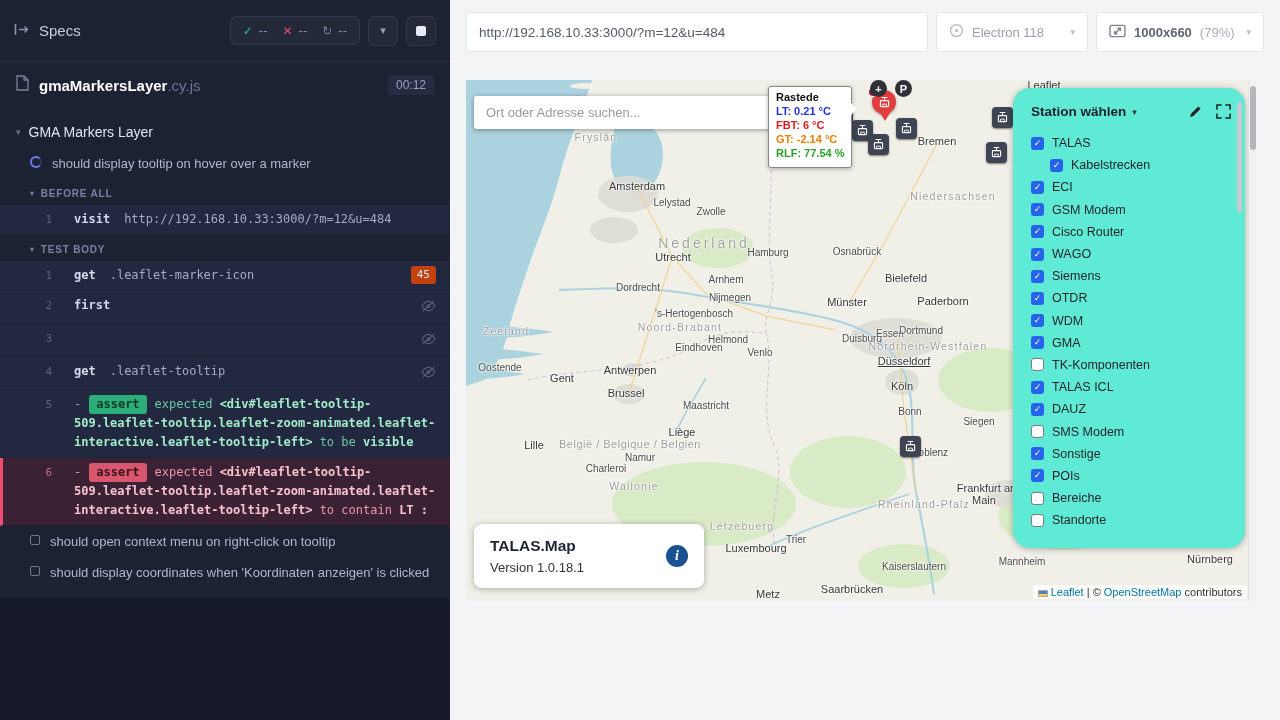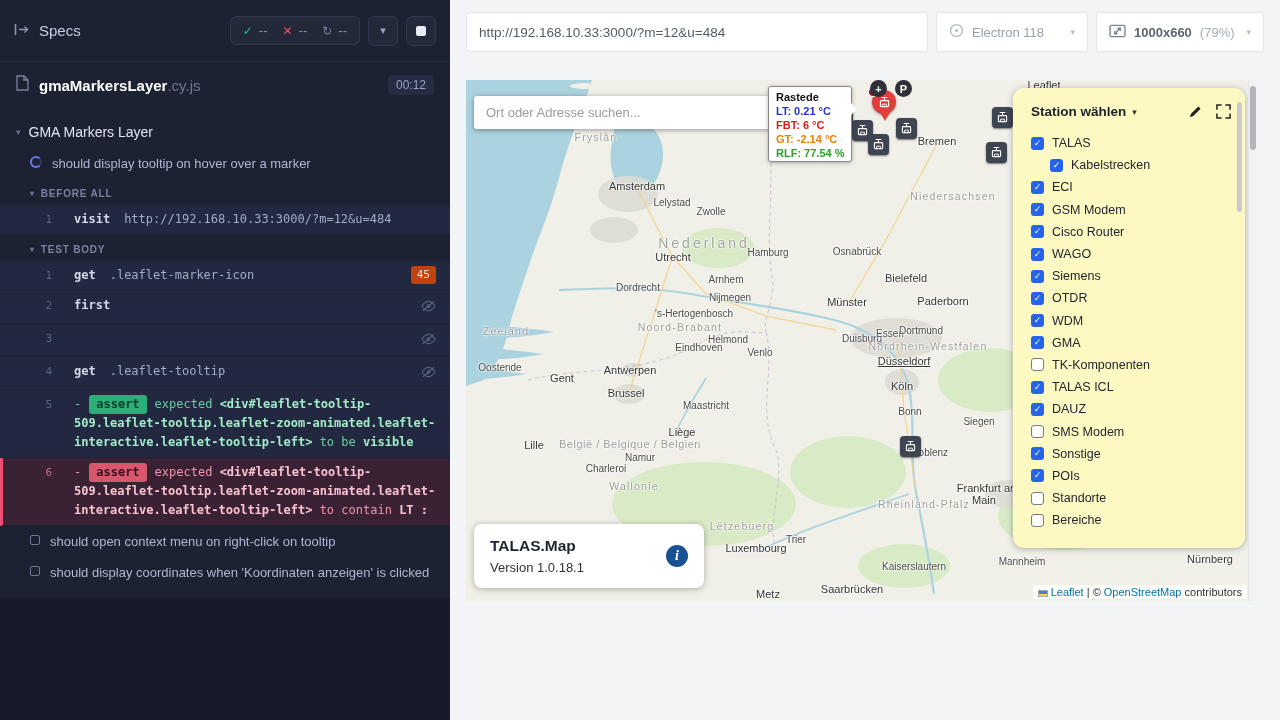--- a/index.html
+++ b/index.html
@@ -78,25 +78,25 @@
   .sq-marker{position:absolute;width:21px;height:21px;background:#3e4452;border-radius:4px;display:flex;align-items:center;justify-content:center;box-shadow:0 1px 2px rgba(0,0,0,.5);z-index:3;cursor:pointer}
   .circle-ctl{position:absolute;width:17px;height:17px;border-radius:50%;background:#2e3138;color:#fff;font-size:11px;font-weight:700;display:flex;align-items:center;justify-content:center;z-index:5;cursor:pointer}
   .pin{position:absolute;width:26px;height:36px;z-index:4;cursor:pointer}
   .pin-head{width:24px;height:24px;border-radius:50%;background:#e33e3e;display:flex;align-items:center;justify-content:center;box-shadow:0 1px 3px rgba(0,0,0,.4)}
   .pin-tip{width:0;height:0;margin:-3px auto 0;border-left:6px solid transparent;border-right:6px solid transparent;border-top:10px solid #e33e3e}
   .pin-badge{position:absolute;left:-4px;top:-3px;width:10px;height:10px;border-radius:50%;background:#8f1222;border:1.5px solid #fff}
 
   .search{position:absolute;left:8px;top:16px;width:298px;height:33px;border:0;border-radius:3px;box-shadow:0 1px 5px rgba(0,0,0,.4);padding:0 12px;font-size:13px;color:#333;background:#fff;z-index:6;outline:none;font-family:"Liberation Sans",sans-serif}
   .search::placeholder{color:#9b9b9b}
 
-  .map-tooltip{position:absolute;left:302px;top:6px;background:#fff;border:1px solid #888;border-radius:3px;padding:3px 7px 1px;box-shadow:0 1px 4px rgba(0,0,0,.3);font-size:11px;line-height:14px;font-weight:700;z-index:6}
+  .map-tooltip{position:absolute;left:302px;top:6px;background:#fff;border:1px solid #888;border-radius:3px;padding:3px 7px 7px;box-shadow:0 1px 4px rgba(0,0,0,.3);font-size:11px;line-height:14px;font-weight:700;z-index:6}
   .map-tooltip .title{color:#111}
   .tip-arrow{position:absolute;right:-6px;top:16px;width:0;height:0;border-top:6px solid transparent;border-bottom:6px solid transparent;border-left:6px solid #fff}
 
-  .station-panel{position:absolute;left:547px;top:8px;width:232px;height:460px;background:#fef9c3;border-radius:11px;box-shadow:0 1px 6px rgba(0,0,0,.3);padding:16px 14px 2px 18px;z-index:6}
+  .station-panel{position:absolute;left:547px;top:8px;width:232px;height:460px;background:#5eead4;border-radius:17px;box-shadow:0 1px 6px rgba(0,0,0,.3);padding:16px 14px 2px 18px;z-index:6}
   .panel-head{display:flex;align-items:center;gap:6px;margin-bottom:13px;cursor:pointer}
   .panel-title{font-size:13.5px;color:#1c212b;font-weight:600}
   .panel-chev{font-size:9px;color:#333}
   .panel-icons{margin-left:auto;display:flex;gap:13px;align-items:center}
   .picon{cursor:pointer;display:flex}
   .layer{display:flex;align-items:center;gap:8px;height:22.2px;font-size:12.5px;color:#22262e;cursor:pointer}
   .layer.indent{margin-left:19px}
   .cb{width:13px;height:13px;border-radius:3px;flex:none;display:flex;align-items:center;justify-content:center;font-size:9px;line-height:1;cursor:pointer}
   .cb.on{background:#2563eb;color:#fff}
   .cb.off{border:1.5px solid #767d89;background:#fff}
@@ -537,25 +537,25 @@
             <div class="layer">
               <span class="cb on">✓</span>
               <span class="ltext">Sonstige</span>
             </div>
             <div class="layer">
               <span class="cb on">✓</span>
               <span class="ltext">POIs</span>
             </div>
             <div class="layer">
               <span class="cb off"></span>
+              <span class="ltext">Bereiche</span>
+            </div>
+            <div class="layer">
+              <span class="cb off"></span>
               <span class="ltext">Standorte</span>
-            </div>
-            <div class="layer">
-              <span class="cb off"></span>
-              <span class="ltext">Bereiche</span>
             </div>
           </div>
         <div class="panel-scroll">
             <div class="thumb"></div>
           </div>
       </div>
 
       <div class="info-card">
         <div>
           <div class="info-title">TALAS.Map</div>

